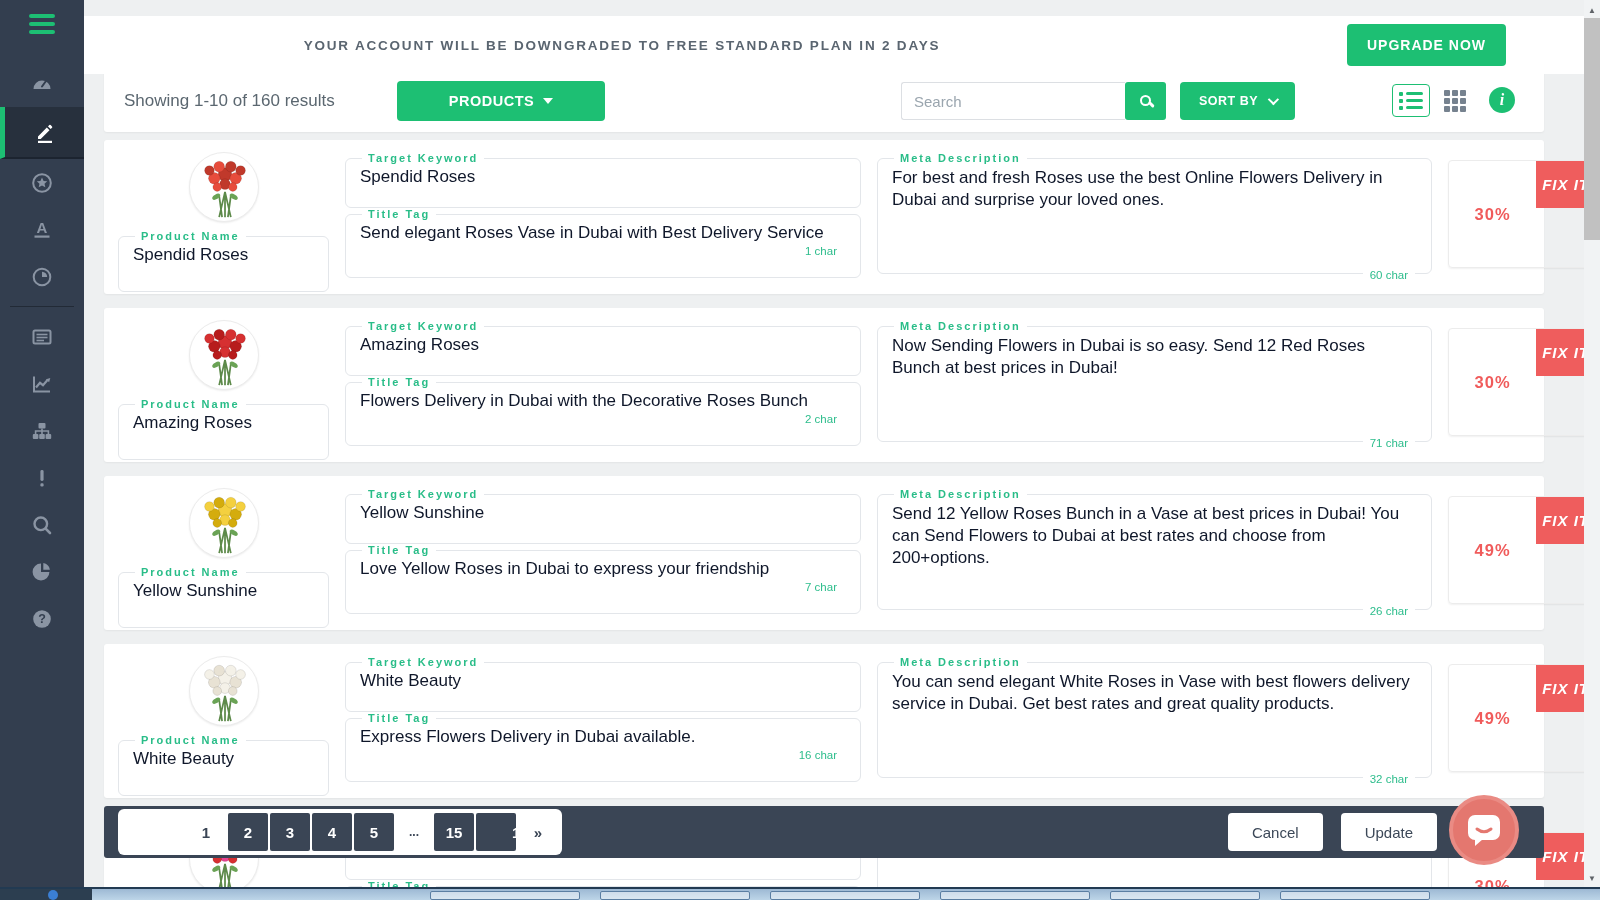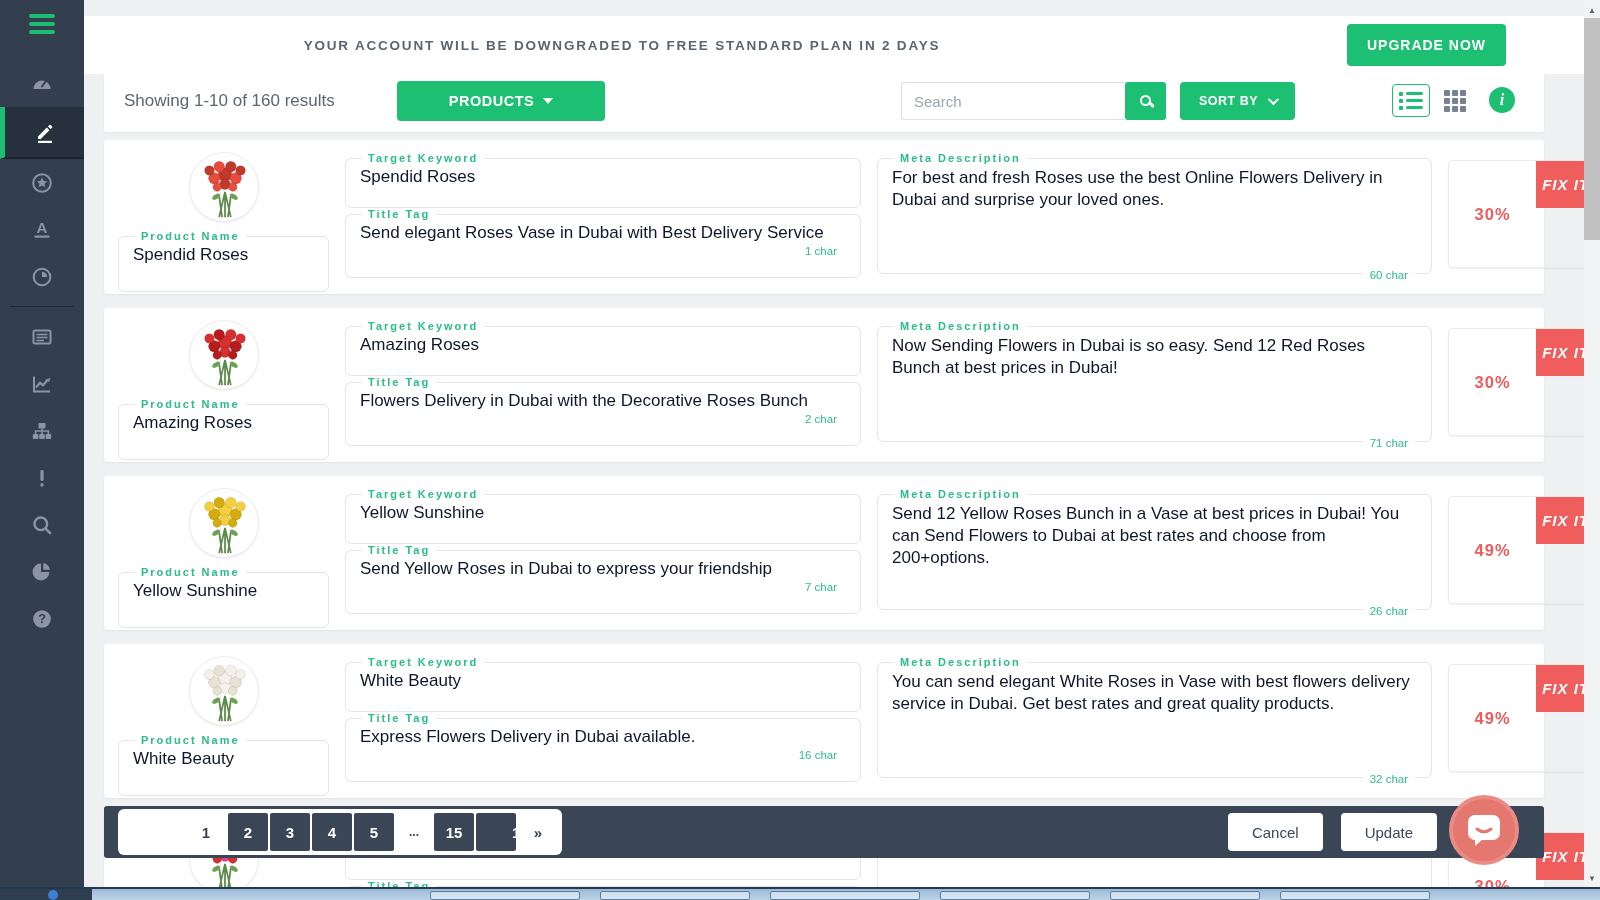--- a/index.html
+++ b/index.html
@@ -360,21 +360,21 @@
           <div class="field-value">Yellow Sunshine</div>
         </fieldset>
       </div>
       <div class="col-mid">
         <fieldset class="field tk-field">
           <legend>Target Keyword</legend>
           <div class="field-value">Yellow Sunshine</div>
         </fieldset>
         <fieldset class="field tt-field">
           <legend>Title Tag</legend>
-          <div class="field-value">Send Yellow Roses in Dubai to express your friendship</div>
+          <div class="field-value">Love Yellow Roses in Dubai to express your friendship</div>
           <span class="char-count">7 char</span>
         </fieldset>
       </div>
       <fieldset class="field meta-field">
         <legend>Meta Description</legend>
         <div class="field-value meta-value">Send 12 Yellow Roses Bunch in a Vase at best prices in Dubai! You can Send Flowers to Dubai at best rates and choose from 200+options.</div>
         <span class="char-count">26 char</span>
       </fieldset>
       <div class="score-card">
         <div class="score-value">49%</div>

